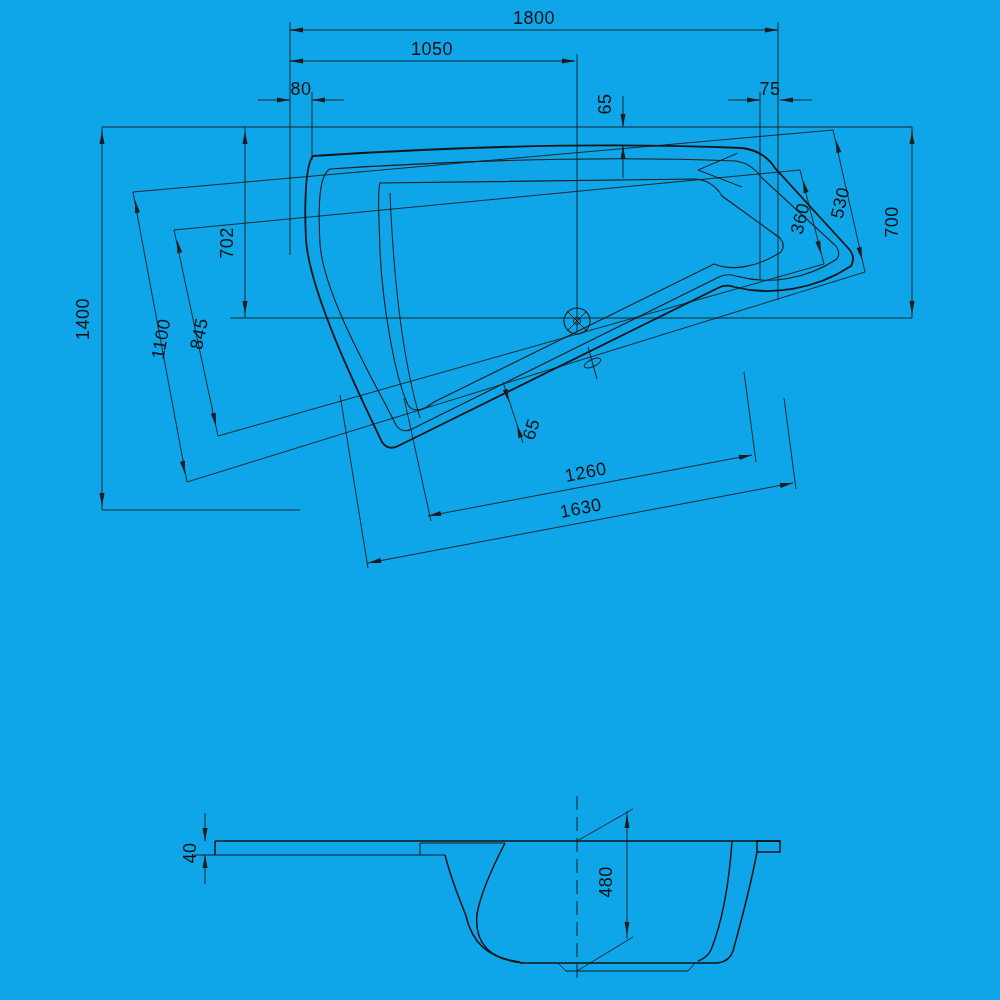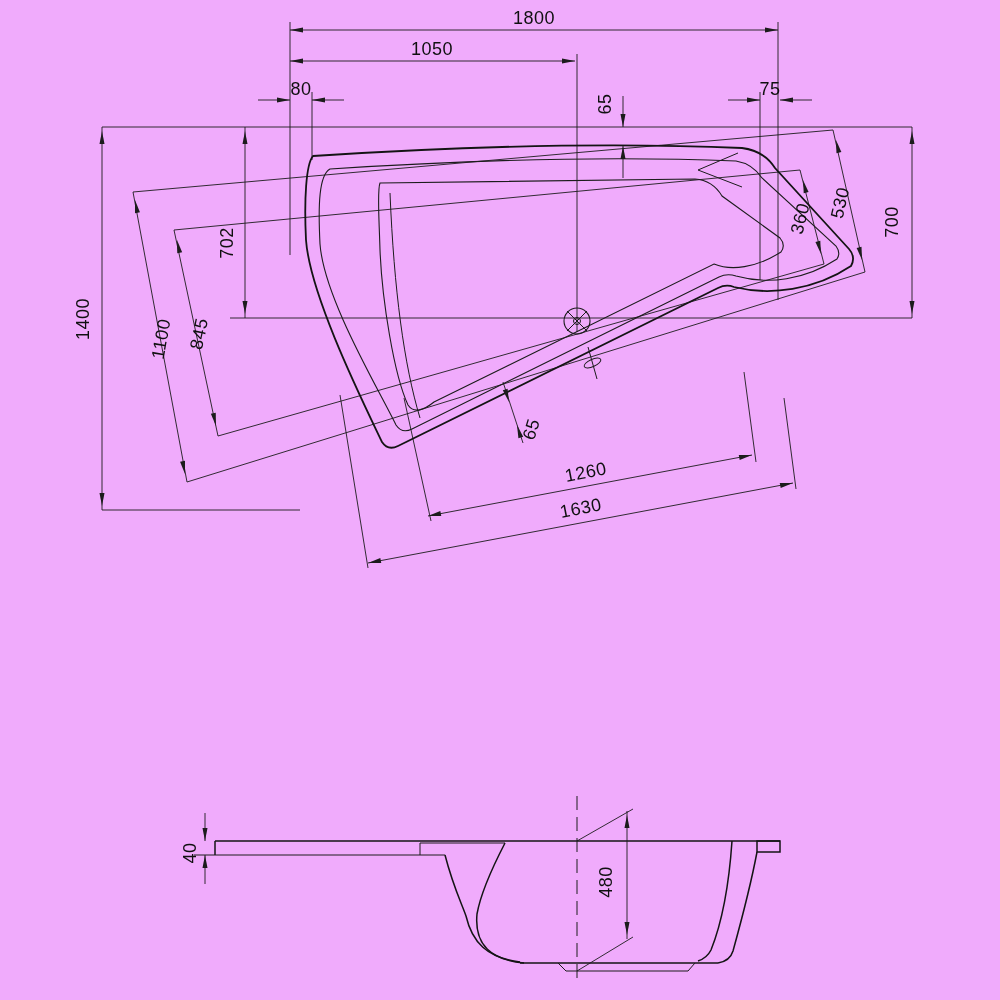--- a/index.html
+++ b/index.html
@@ -1,16 +1,16 @@
 <!DOCTYPE html>
 <html><head>
 <meta charset="utf-8">
 <style>
   html,body{margin:0;padding:0;background:#ffffff;}
-  .stage{width:1000px;height:1000px;position:relative;background:#f0abfc;overflow:hidden;}
+  .stage{width:1000px;height:1000px;position:relative;background:#0ea5e9;overflow:hidden;}
   svg{display:block;}
   .thin{fill:none;stroke:#1c1c1c;stroke-width:0.9;}
   .med{fill:none;stroke:#1c1c1c;stroke-width:1.1;}
   .outline{fill:none;stroke:#141414;stroke-width:1.8;}
   .sv{fill:none;stroke:#141414;stroke-width:1.5;}
   .svt{fill:none;stroke:#1c1c1c;stroke-width:1.0;}
   .dash{fill:none;stroke:#1c1c1c;stroke-width:1.0;stroke-dasharray:14 7;}
   .arr{fill:#1c1c1c;stroke:none;}
   text{font-family:"Liberation Sans","DejaVu Sans",sans-serif;font-size:18px;fill:#101010;letter-spacing:0.5px;}
 </style>

